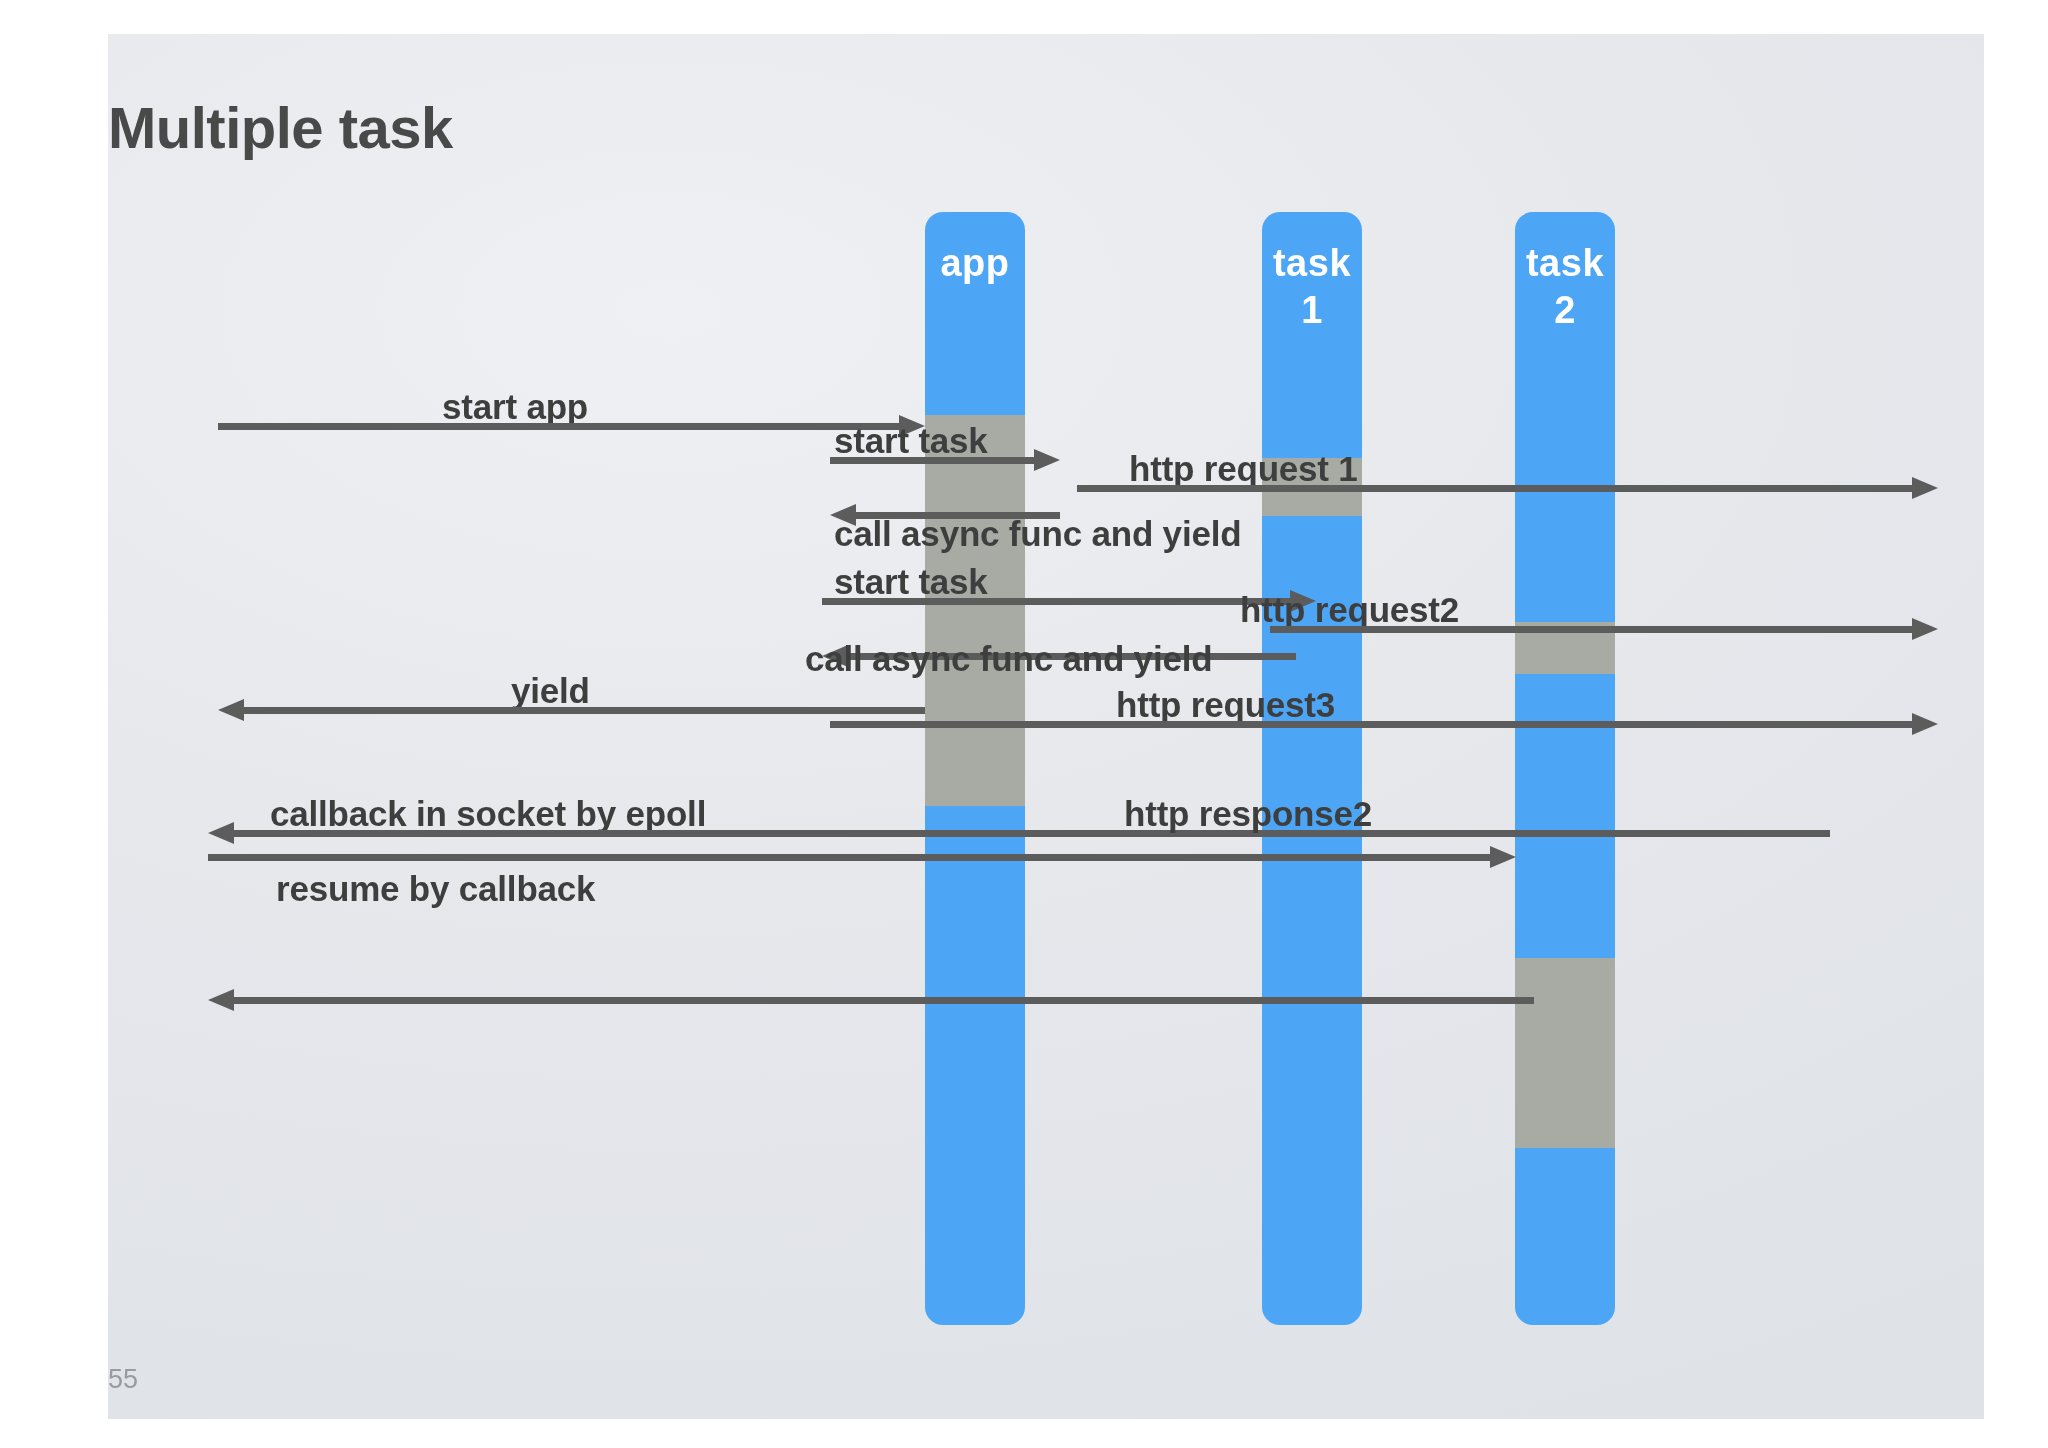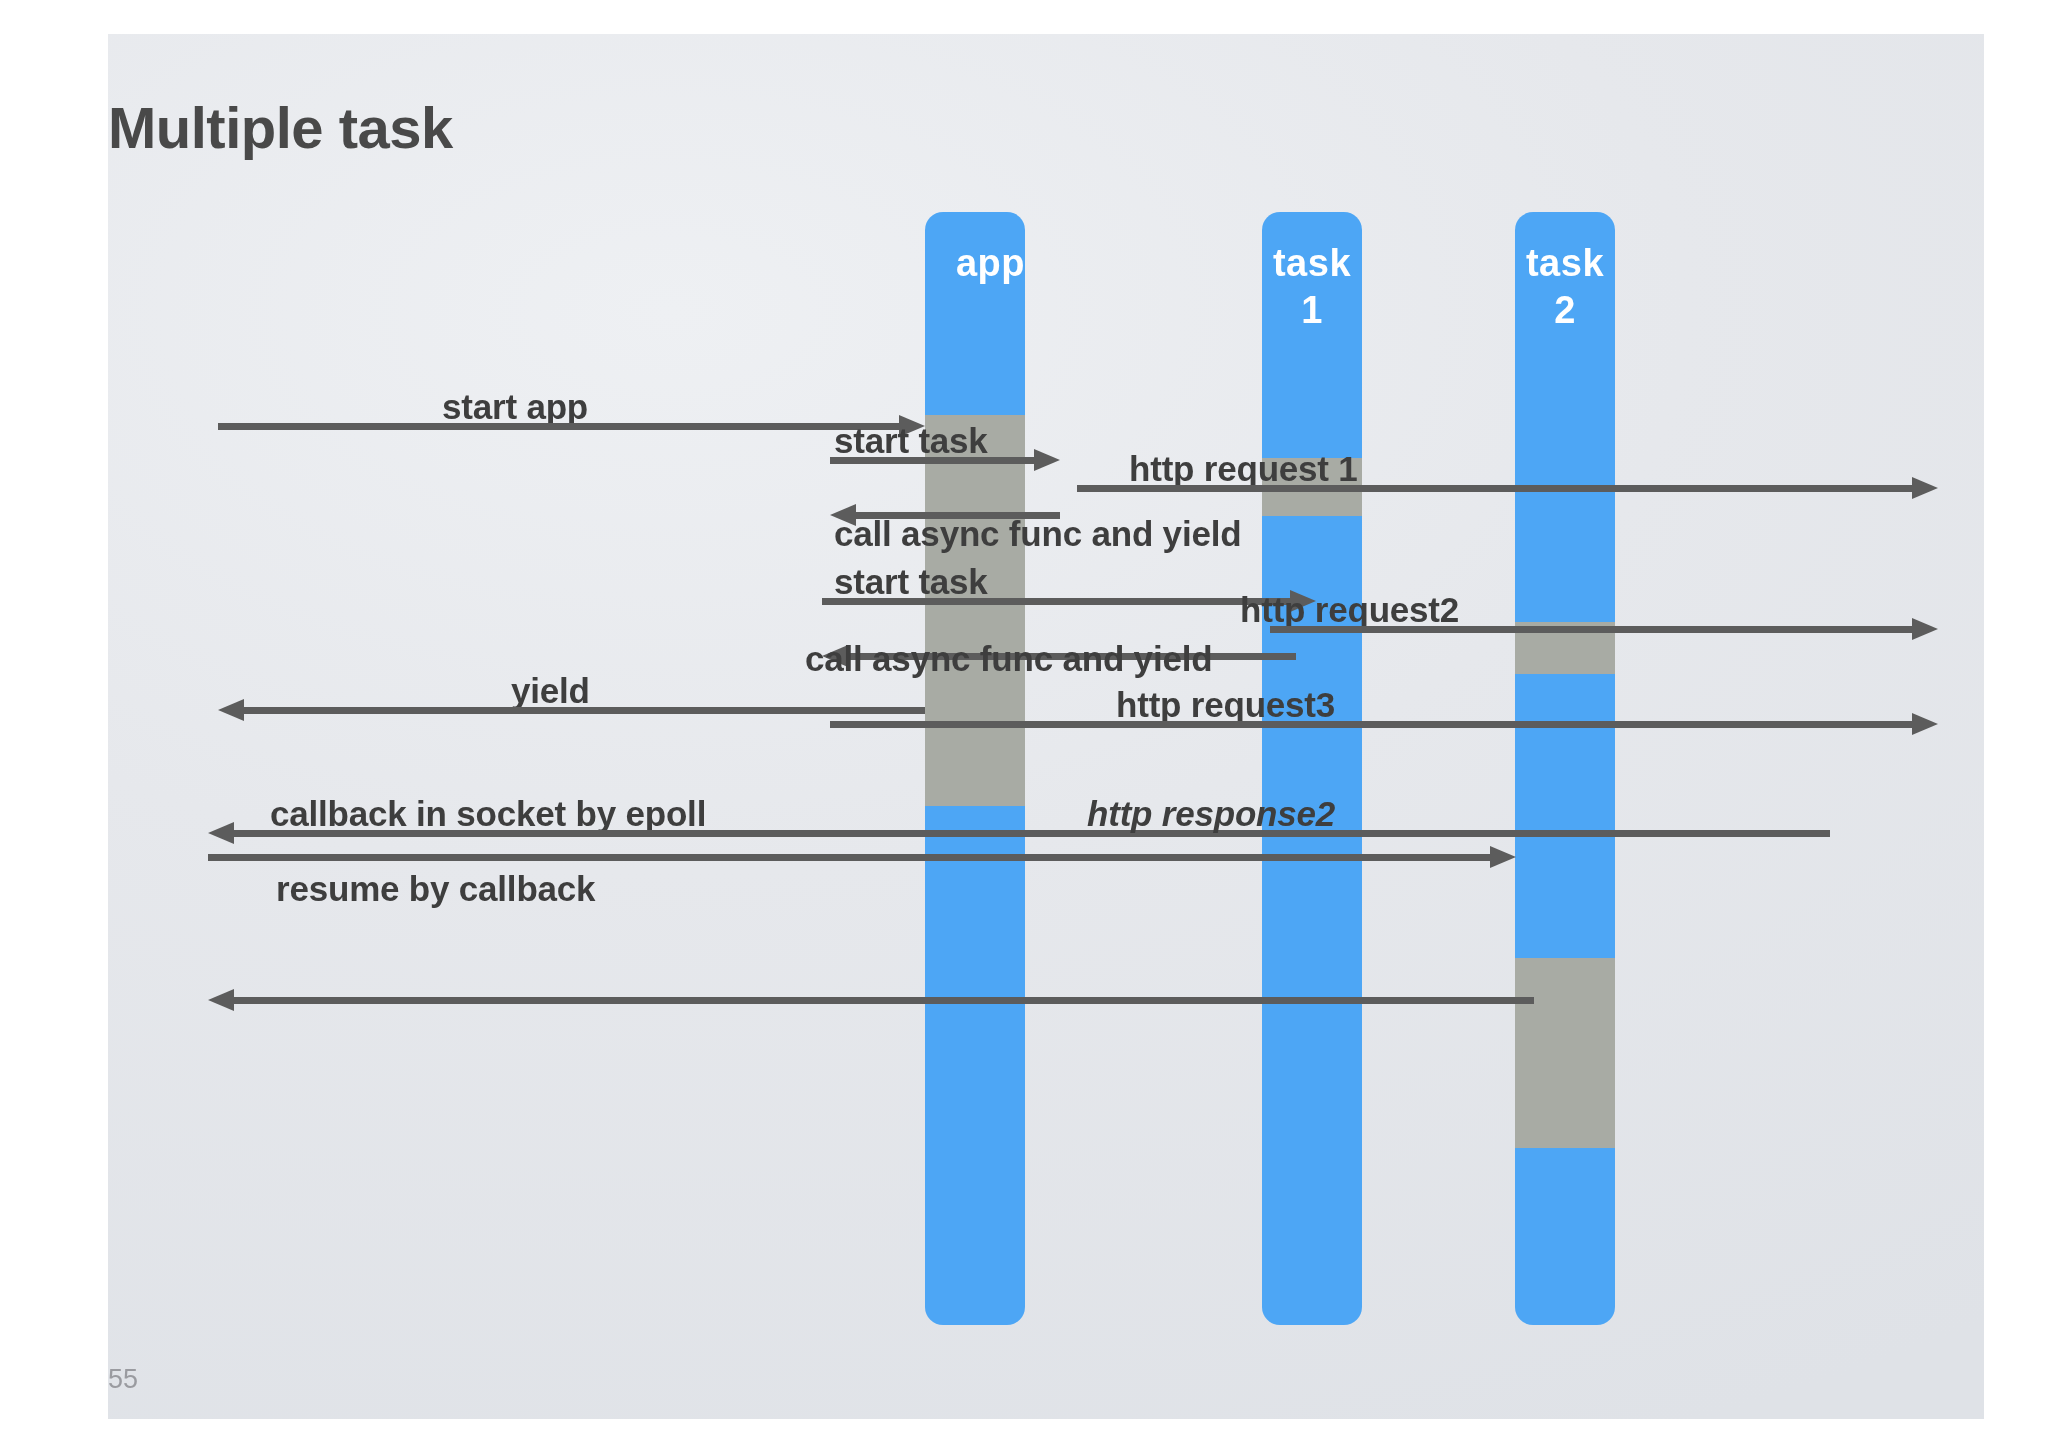--- a/index.html
+++ b/index.html
@@ -111,21 +111,21 @@
 </style>
 </head>
 <body>
 
 <div id="slide">
 
   <div class="title">Multiple task</div>
 
 
   <div class="lifeline" style="left:817px; top:178px; width:100px; height:1113px;">
-    <div class="lifeline-label" style="top:28px;text-align:right;">app</div>
+    <div class="lifeline-label" style="top:28px;">app</div>
   </div>
 
   <div class="lifeline" style="left:1154px; top:178px; width:100px; height:1113px;">
     <div class="lifeline-label" style="top:28px;">task</div>
     <div class="lifeline-label" style="top:75px;">1</div>
   </div>
 
   <div class="lifeline" style="left:1407px; top:178px; width:100px; height:1113px;">
     <div class="lifeline-label" style="top:28px;">task</div>
     <div class="lifeline-label" style="top:75px;">2</div>
@@ -192,21 +192,21 @@
     <div class="shaft" style="left:0; width:1084px;"></div>
     <div class="head-r" style="left:1082px;"></div>
   </div>
 
   <div class="msg-label" style="left:135px; top:760px;margin-left:27px;">callback in socket by epoll</div>
   <div class="arrow" style="left:100px; top:788px; width:1622px;">
     <div class="head-l" style="left:0;"></div>
     <div class="shaft" style="left:24px; width:1598px;"></div>
   </div>
 
-  <div class="msg-label" style="left:979px; top:760px;font-style:italic;">http response2</div>
+  <div class="msg-label" style="left:1016px; top:760px;">http response2</div>
 
   <div class="arrow" style="left:100px; top:812px; width:1310px;">
     <div class="shaft" style="left:0; width:1284px;"></div>
     <div class="head-r" style="left:1282px;"></div>
   </div>
   <div class="msg-label" style="left:168px; top:835px;">resume by callback</div>
 
   <div class="arrow" style="left:100px; top:955px; width:1352px;">
     <div class="head-l" style="left:0;"></div>
     <div class="shaft" style="left:24px; width:1302px;"></div>

